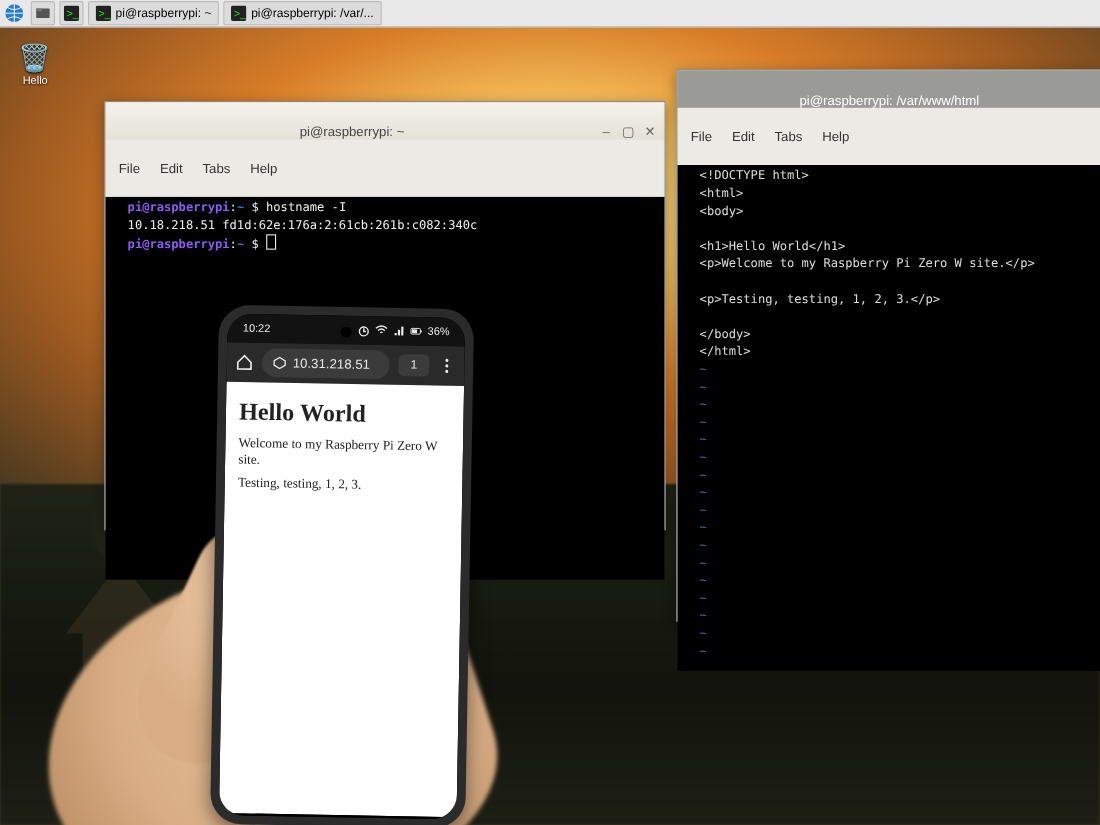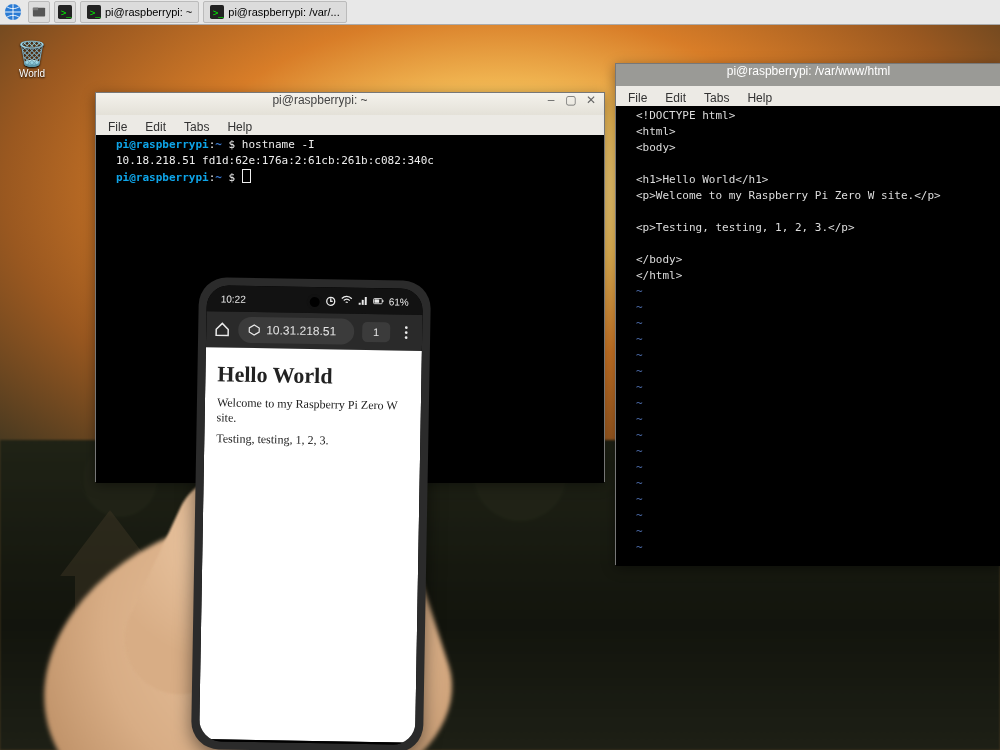--- a/index.html
+++ b/index.html
@@ -43,31 +43,31 @@
   .tbtn svg{width:14px;height:14px;}
   .globe{width:18px;height:18px;margin:0 4px;}
 
   
   .dicon{position:absolute;text-align:center;color:#fff;font-size:10px;width:48px;}
   .dicon .glyph{font-size:24px;line-height:28px;text-shadow:0 1px 2px #000;}
   .dicon .lbl{text-shadow:0 1px 2px #000;}
 
   
   .win{position:absolute;background:#eceae5;border:1px solid #777;box-shadow:0 3px 12px rgba(0,0,0,.4);}
-  .titlebar{height:22px;background:linear-gradient(#f4f2ec,#e4e1d8);display:flex;align-items:flex-start;
+  .titlebar{height:34px;background:linear-gradient(#f4f2ec,#e4e1d8);display:flex;align-items:flex-end;
             font-size:12px;color:#444;padding:0 6px;position:relative;}
   .titlebar .spacer{flex:1;}
   .tbx{width:14px;height:14px;margin-left:6px;color:#666;font-size:12px;line-height:14px;text-align:center;cursor:pointer;}
-  .menubar{height:20px;background:#eceae5;display:flex;align-items:flex-end;font-size:12px;color:#333;gap:2px;padding:0 4px;}
+  .menubar{height:20px;background:#eceae5;display:flex;align-items:center;font-size:12px;color:#333;gap:2px;padding:16px 4px;}
   .menubar span{padding:1px 8px;}
   .termbody{background:#000;color:#ddd;font-family:"DejaVu Sans Mono",monospace;font-size:11px;
             line-height:16px;padding:2px 20px;white-space:pre;overflow:hidden;}
   .cursorbox{display:inline-block;width:7px;height:12px;border:1px solid #eee;vertical-align:-2px;}
   .tilde-col{color:#4a6aa8;}
-  .prompt-user{color:#0ea5e9;font-weight:bold;}
+  .prompt-user{color:#8b5cf6;font-weight:bold;}
   .prompt-path{color:#3a7ad0;font-weight:bold;}
   .white{color:#eee;}
   .editor-title{background:#9a9a96;color:#fff;}
 
   
   #hand{position:absolute;left:40px;top:520px;width:400px;height:300px;
         background:radial-gradient(circle at 60% 40%,#e9c4a0 0%,#d8ad85 55%,#b88a60 90%);
         border-radius:50% 40% 30% 50%;transform:rotate(-18deg);filter:blur(2px);}
   #thumb{position:absolute;left:150px;top:470px;width:110px;height:230px;
          background:radial-gradient(circle at 50% 30%,#ecc8a4 0%,#d8ad85 70%);
@@ -127,21 +127,21 @@
       <svg viewBox="0 0 16 16">
           <rect width="16" height="16" rx="2" fill="#222"></rect>
           <text x="3" y="12" font-size="11" fill="#0f0">&gt;_</text>
         </svg>
       <span>pi@raspberrypi: /var/...</span>
     </div>
   </div>
 
   <div class="dicon" style="left:8px;top:40px">
     <div class="glyph">🗑️</div>
-    <div class="lbl">World</div>
+    <div class="lbl">Hello</div>
   </div>
 
   <div class="win" style="left:95px;top:92px;width:508px;height:388px">
     <div class="titlebar">
       <span class="spacer"></span>
       <span>pi@raspberrypi: ~</span>
       <span class="spacer"></span>
       <span class="tbx">–</span>
       <span class="tbx">▢</span>
       <span class="tbx">✕</span>
@@ -216,21 +216,21 @@
               <path d="M1 4c3-3 7-3 10 0M3 6c2-2 4-2 6 0M5 8c1-1 1-1 2 0" stroke="#eaeaea" stroke-width="1.3" fill="none"></path>
             </svg>
           <svg class="sicon" viewBox="0 0 12 12">
               <path d="M2 10h2V8H2zM5 10h2V5H5zM8 10h2V2H8z" fill="#eaeaea"></path>
             </svg>
           <svg class="sicon" viewBox="0 0 14 12">
               <rect x="1" y="3" width="10" height="6" rx="1" fill="none" stroke="#eaeaea"></rect>
               <rect x="11" y="5" width="1.5" height="2" fill="#eaeaea"></rect>
               <rect x="2" y="4" width="5.5" height="4" fill="#eaeaea"></rect>
             </svg>
-          <span>61%</span>
+          <span>36%</span>
         </span>
       </div>
       <div id="addr">
         <svg class="sicon" style="width:16px;height:16px" viewBox="0 0 16 16">
             <path d="M2 8l6-6 6 6v6H2z" fill="none" stroke="#eaeaea" stroke-width="1.5"></path>
           </svg>
         <div class="pill">
           <svg class="sicon" viewBox="0 0 12 12">
               <path d="M6 1l5 3v4l-5 3-5-3V4z" fill="none" stroke="#eaeaea" stroke-width="1.2"></path>
             </svg>

